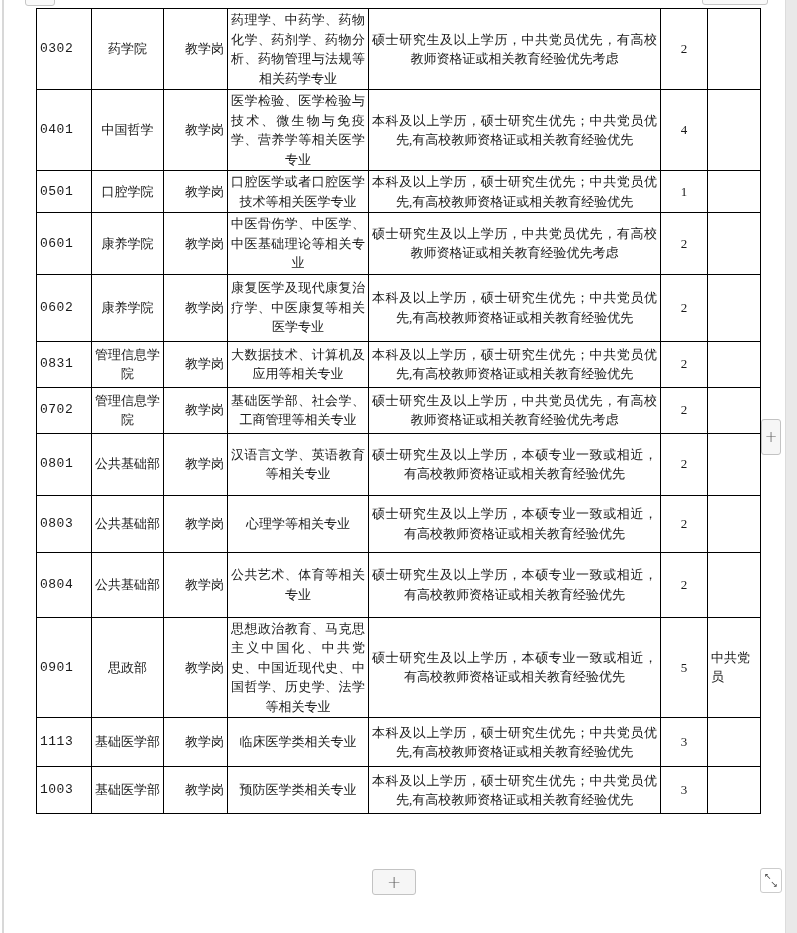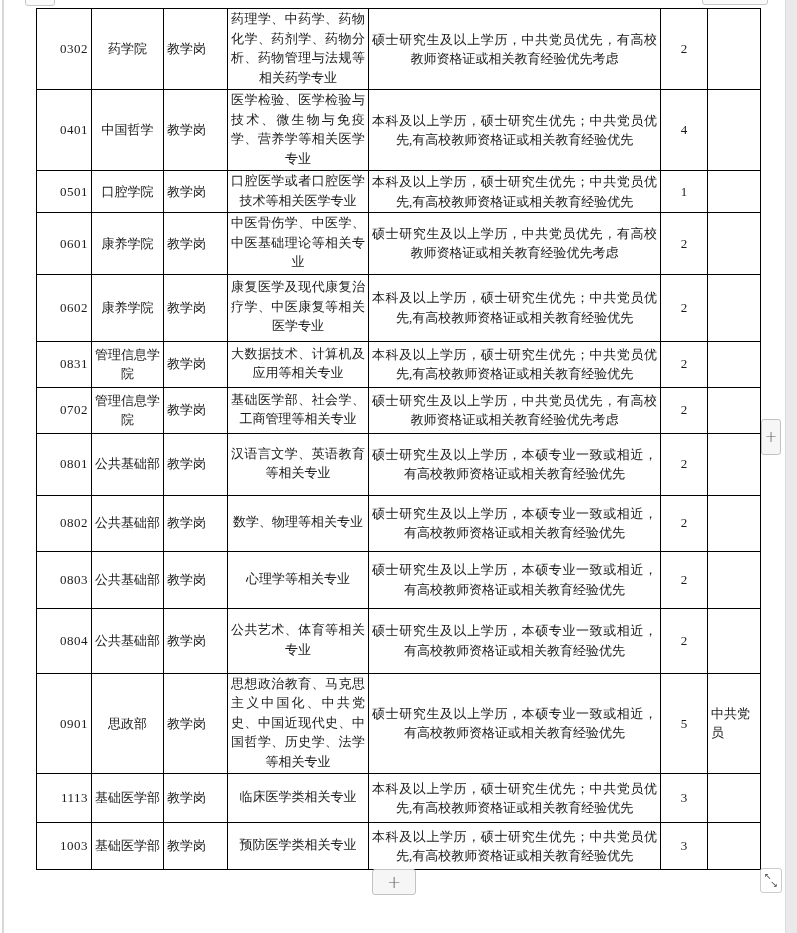--- a/index.html
+++ b/index.html
@@ -34,24 +34,24 @@
   table.doc-table td {
     border: 1.5px solid #000;
     vertical-align: middle;
     color: #1a1a1a;
     font-size: 13px;
     line-height: 1.5;
     padding: 1px 3px;
     overflow: hidden;
     word-break: break-all;
   }
-  td.c0 { text-align: right; font-family: Liberation Serif, serif; color: #20243f; letter-spacing: 0.5px; }
+  td.c0 { text-align: left; font-family: Liberation Mono, monospace; color: #20243f; letter-spacing: 0.5px; }
   td.c1 { text-align: center; }
-  td.c2 { text-align: left; }
-  td.c3 { text-align: justify; text-align-last: center; line-height: 1.55; font-family: Liberation Mono, monospace; }
+  td.c2 { text-align: right; }
+  td.c3 { text-align: justify; text-align-last: center; line-height: 1.55; }
   td.c4 { text-align: justify; text-align-last: center; line-height: 1.55; padding: 1px 5px; }
   td.c5 { text-align: center; color: #253061; }
   td.c6 { }
 
   
   .ctrl {
     position: absolute;
     background: #f6f6f6;
     border: 1px solid #c3c3c3;
     border-radius: 3px;
@@ -165,29 +165,20 @@
         </tr>
         <tr style="height: 62px;">
           <td class="c0">0801</td>
           <td class="c1">公共基础部</td>
           <td class="c2">教学岗</td>
           <td class="c3">汉语言文学、英语教育等相关专业</td>
           <td class="c4">硕士研究生及以上学历，本硕专业一致或相近，有高校教师资格证或相关教育经验优先</td>
           <td class="c5">2</td>
           <td class="c6"></td>
         </tr>
-        <tr style="height: 56px;">
-          <td class="c0">0802</td>
-          <td class="c1">公共基础部</td>
-          <td class="c2">教学岗</td>
-          <td class="c3">数学、物理等相关专业</td>
-          <td class="c4">硕士研究生及以上学历，本硕专业一致或相近，有高校教师资格证或相关教育经验优先</td>
-          <td class="c5">2</td>
-          <td class="c6"></td>
-        </tr>
         <tr style="height: 57px;">
           <td class="c0">0803</td>
           <td class="c1">公共基础部</td>
           <td class="c2">教学岗</td>
           <td class="c3">心理学等相关专业</td>
           <td class="c4">硕士研究生及以上学历，本硕专业一致或相近，有高校教师资格证或相关教育经验优先</td>
           <td class="c5">2</td>
           <td class="c6"></td>
         </tr>
         <tr style="height: 65px;">

